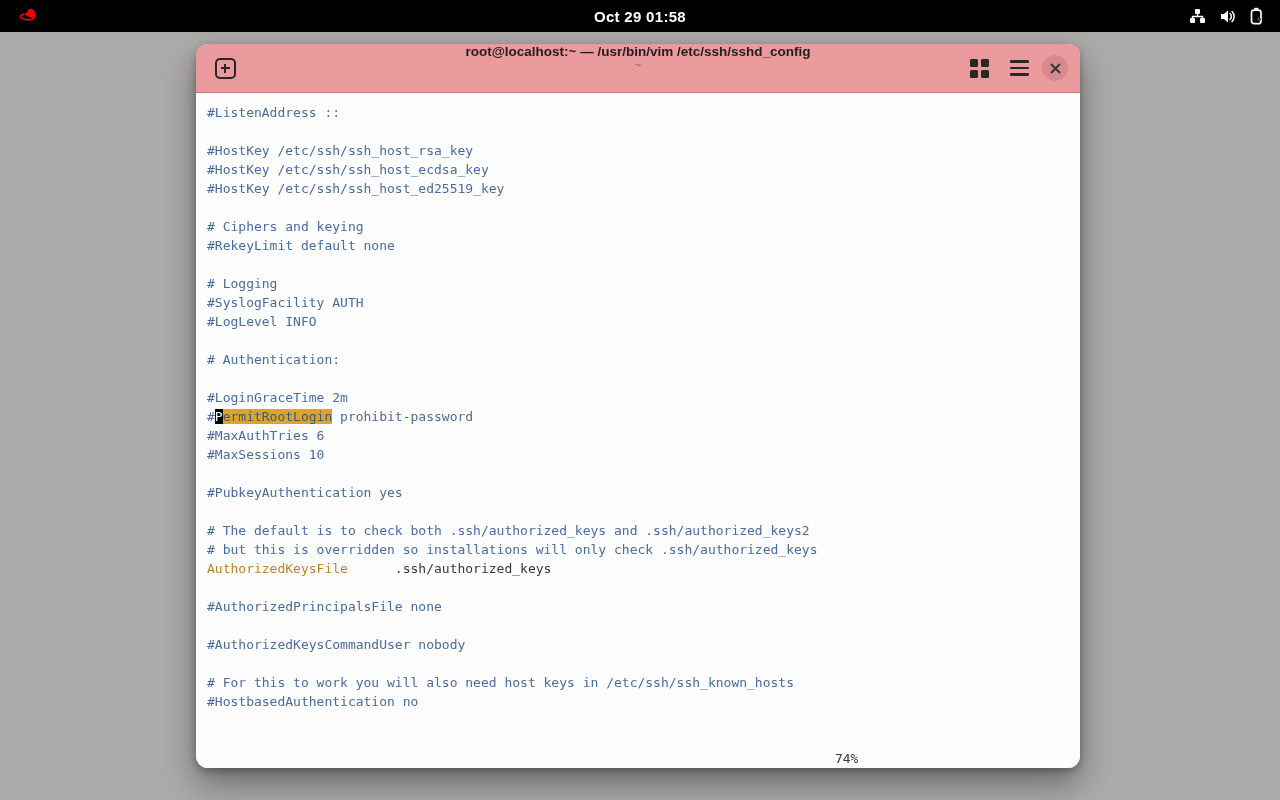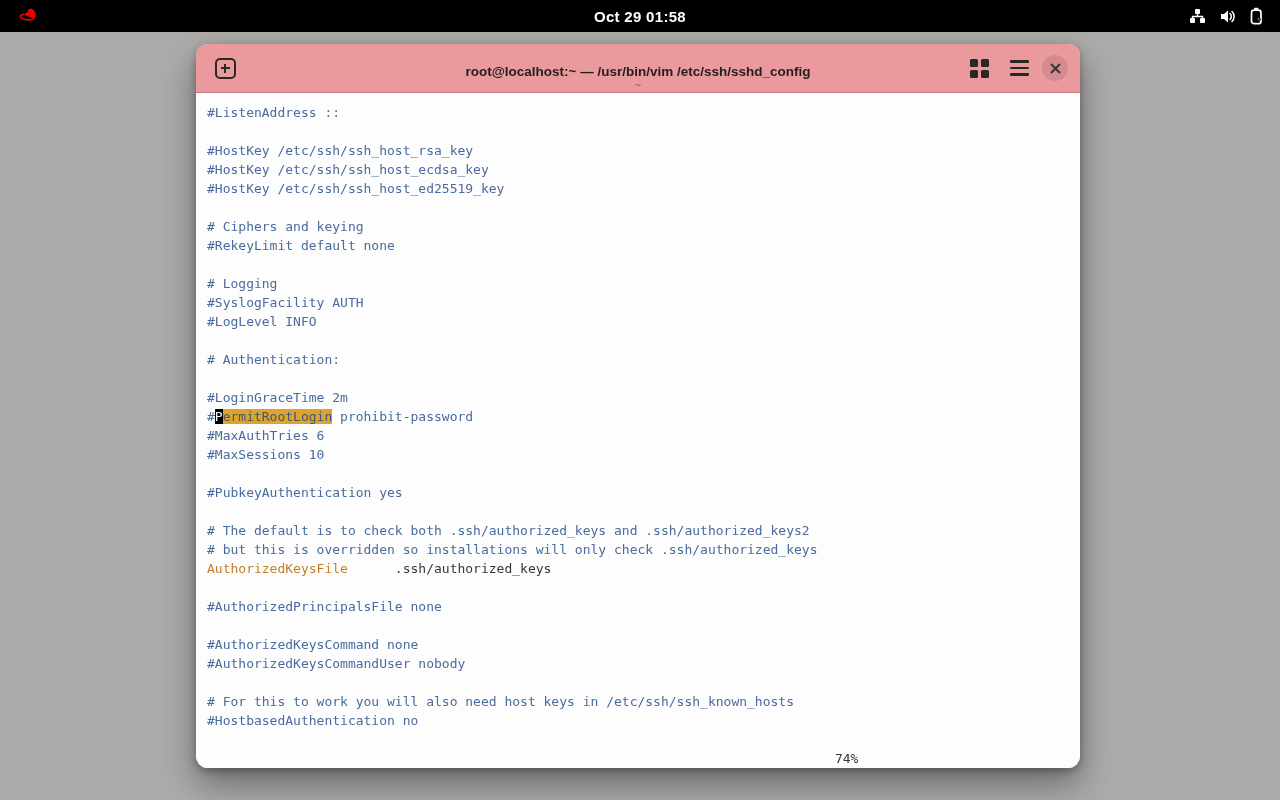--- a/index.html
+++ b/index.html
@@ -35,21 +35,21 @@
   .titlebar {
     height: 49px; flex: 0 0 49px;
     background: #ea999c;
     border-bottom: 1px solid #c8797d;
     display: flex; align-items: center;
     padding: 0 12px;
     position: relative;
   }
   .titlebar-center {
     position: absolute; left: 120px; right: 120px; top: 0; height: 67px;
-    display: flex; flex-direction: column; align-items: center; justify-content: center;
+    display: flex; flex-direction: column; align-items: center; 
     pointer-events: none;
   }
   .title-main { font-size: 13.5px; font-weight: bold; color: #241f1f; white-space: nowrap; }
   .title-sub  { font-size: 11px; color: rgba(36,31,31,.55); line-height: 11px; margin-top: 1px; }
 
   .tb-btn {
     width: 34px; height: 34px; border: none; background: transparent;
     display: inline-flex; align-items: center; justify-content: center;
     border-radius: 7px; cursor: pointer; padding: 0;
   }
@@ -196,21 +196,20 @@
         <div class="tline"><span class="seg-c">#MaxSessions 10</span></div>
         <div class="tline"> </div>
         <div class="tline"><span class="seg-c">#PubkeyAuthentication yes</span></div>
         <div class="tline"> </div>
         <div class="tline"><span class="seg-c"># The default is to check both .ssh/authorized_keys and .ssh/authorized_keys2</span></div>
         <div class="tline"><span class="seg-c"># but this is overridden so installations will only check .ssh/authorized_keys</span></div>
         <div class="tline"><span class="seg-k">AuthorizedKeysFile</span><span class="seg-p">      .ssh/authorized_keys</span></div>
         <div class="tline"> </div>
         <div class="tline"><span class="seg-c">#AuthorizedPrincipalsFile none</span></div>
         <div class="tline"> </div>
-        <div class="tline"><span class="seg-c">#AuthorizedKeysCommand none</span></div>
         <div class="tline"><span class="seg-c">#AuthorizedKeysCommandUser nobody</span></div>
         <div class="tline"> </div>
         <div class="tline"><span class="seg-c"># For this to work you will also need host keys in /etc/ssh/ssh_known_hosts</span></div>
         <div class="tline"><span class="seg-c">#HostbasedAuthentication no</span></div>
       </div>
     <div class="statusline">
       
       <span class="status-item st-pending">^W</span>
       <span class="status-item st-pos">40,2</span>
       <span class="status-item st-pct">74%</span>

